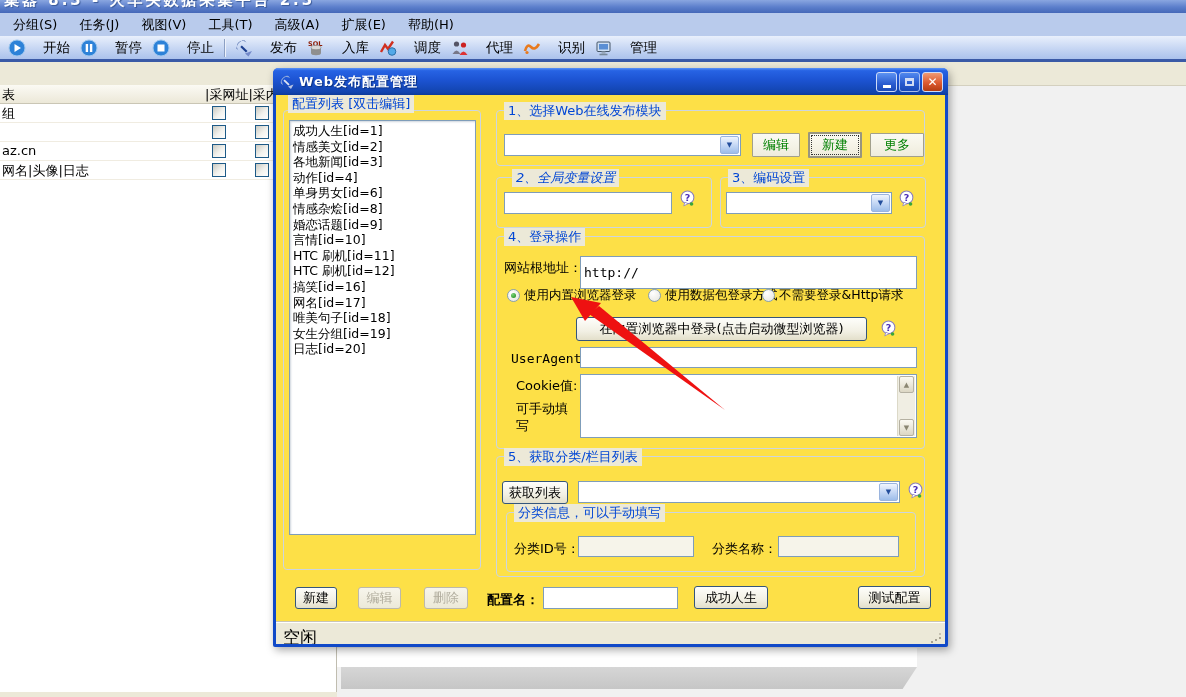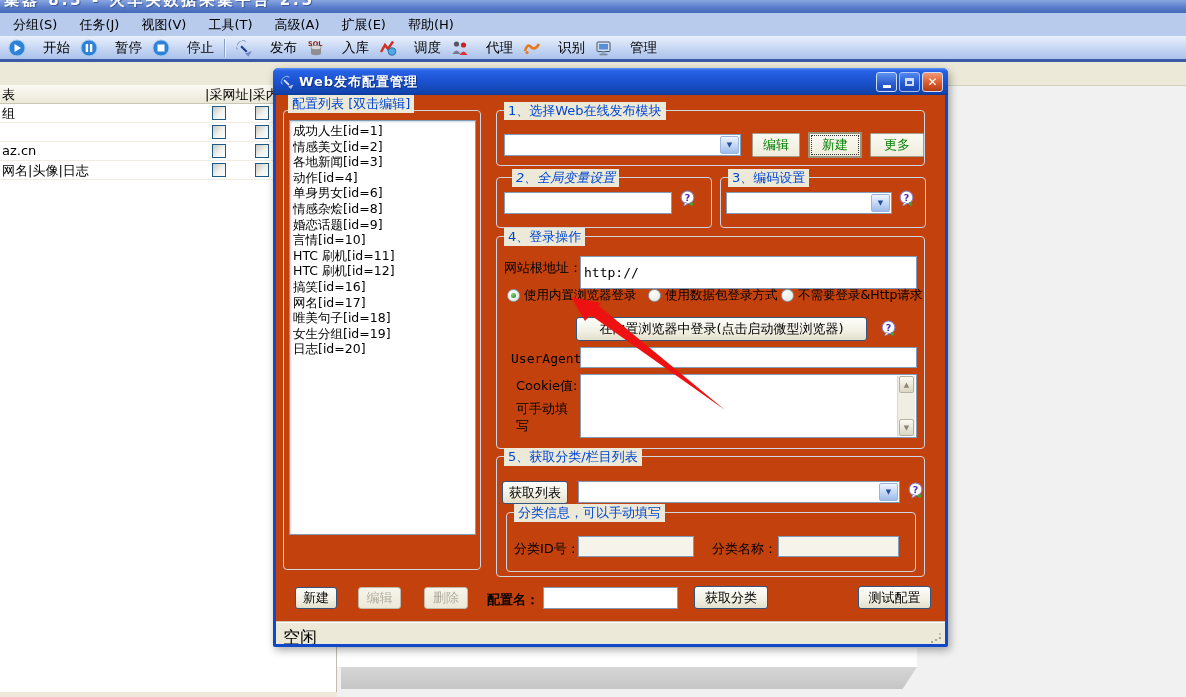--- a/index.html
+++ b/index.html
@@ -49,21 +49,21 @@
   .dlg-icon svg{width:16px;height:16px;display:block;}
   .dlg-title{color:#fff;font-weight:bold;font-size:13px;text-shadow:1px 1px 1px #0a2f80;letter-spacing:1px;}
   .dlg-btns{position:absolute;right:5px;top:4px;display:flex;gap:2px;}
   .wbtn{width:21px;height:20px;border-radius:3px;border:1px solid #cfdcf8;display:flex;align-items:center;justify-content:center;
     background:linear-gradient(180deg,#5d93f2,#2a5cd0 60%,#1c4ab8);color:#fff;font-size:11px;box-sizing:border-box;}
   .wbtn.max{opacity:.8;}
   .wbtn.close{background:linear-gradient(180deg,#f09a74,#dd5a30 55%,#b43c12);font-weight:bold;font-size:12px;}
   .min-glyph{width:8px;height:3px;background:#fff;margin-top:9px;}
   .max-glyph{width:9px;height:8px;border:2px solid #fff;border-top-width:3px;box-sizing:border-box;}
 
-  .dlg-client{position:absolute;left:3px;top:27px;right:3px;bottom:3px;background:#c2410c;overflow:hidden;}
+  .dlg-client{position:absolute;left:3px;top:27px;right:3px;bottom:3px;background:#fde047;overflow:hidden;}
 
   .groupbox{position:absolute;border:1px solid #ccd5e0;border-radius:4px;box-sizing:border-box;}
   .grouplabel{position:absolute;font-size:13px;color:#0046d5;background:#ece9d8;padding:0 4px;white-space:nowrap;z-index:2;}
 
   .listbox{position:absolute;background:#fff;border:1px solid #7f9db9;box-shadow:inset 1px 1px 2px #cfd5dd;
     overflow:hidden;padding:2px 0 0 3px;box-sizing:border-box;}
   .cfg-item{font-size:12.5px;line-height:15.6px;color:#000;white-space:nowrap;cursor:default;}
 
   .fld{position:absolute;border:1px solid #7f9db9;background:#fff;font-size:13px;color:#000;
     padding:1px 3px;box-sizing:border-box;font-family:"DejaVu Sans Mono","Liberation Mono",monospace;outline:none;}
@@ -342,21 +342,21 @@
       <input class="fld" style="left: 304px; top: 161px; width: 337px; height: 33px;" value="http://">
       <div id="radioRow">
           <label class="radio-item" style="left: 231px; top: 192px;">
             <span class="rdo sel"></span>
             <span>使用内置浏览器登录</span>
           </label>
           <label class="radio-item" style="left: 372px; top: 192px;">
             <span class="rdo"></span>
             <span>使用数据包登录方式</span>
           </label>
-          <label class="radio-item" style="left: 505px; top: 192px; justify-content: space-between;">
+          <label class="radio-item" style="left: 486px; top: 192px; justify-content: space-between;">
             <span class="rdo"></span>
             <span>不需要登录&amp;Http请求</span>
           </label>
         </div>
       <div class="xp-btn" style="left:300px;top:222px;width:291px;height:24px;">在内置浏览器中登录(点击启动微型浏览器)</div>
       <span class="help" style="left:604px;top:225px;">
           <svg viewBox="0 0 16 16">
             <ellipse cx="8" cy="7" rx="6" ry="6" fill="#fff" stroke="#8a7fc0"></ellipse>
             <path d="M5.5 11.5 L4.5 15 L8.5 12.8 Z" fill="#fff" stroke="#8a7fc0" stroke-width=".7"></path>
             <text x="8" y="10" text-anchor="middle" font-size="9" font-weight="bold" fill="#4b2fb8">?</text>
@@ -395,21 +395,21 @@
       <span class="lbl" style="left:238px;top:445px;">分类ID号：</span>
       <input class="fld cjk" style="left: 302px; top: 441px; width: 116px; height: 21px; background: rgb(246, 244, 234);" value="">
       <span class="lbl" style="left:436px;top:445px;">分类名称：</span>
       <input class="fld cjk" style="left: 502px; top: 441px; width: 121px; height: 21px; background: rgb(246, 244, 234);" value="">
 
       <div class="xp-btn" style="left:19px;top:492px;width:42px;height:22px;">新建</div>
       <div class="xp-btn disabled" style="left:82px;top:492px;width:43px;height:22px;">编辑</div>
       <div class="xp-btn disabled" style="left:148px;top:492px;width:44px;height:22px;">删除</div>
       <span class="lbl" style="left:211px;top:496px;font-weight:bold;">配置名：</span>
       <input class="fld cjk" style="left: 267px; top: 492px; width: 135px; height: 22px;" value="">
-      <div class="xp-btn" style="left:418px;top:491px;width:74px;height:23px;">获取分类</div>
+      <div class="xp-btn" style="left:418px;top:491px;width:74px;height:23px;">成功人生</div>
       <div class="xp-btn" style="left:582px;top:491px;width:73px;height:23px;">测试配置</div>
 
       <div class="dlg-statusbar">
         <span class="status-text">空闲</span>
         <span class="grip"></span>
       </div>
     </div>
   </div>
 
   <svg class="a arrow-overlay" viewBox="0 0 1186 697">

